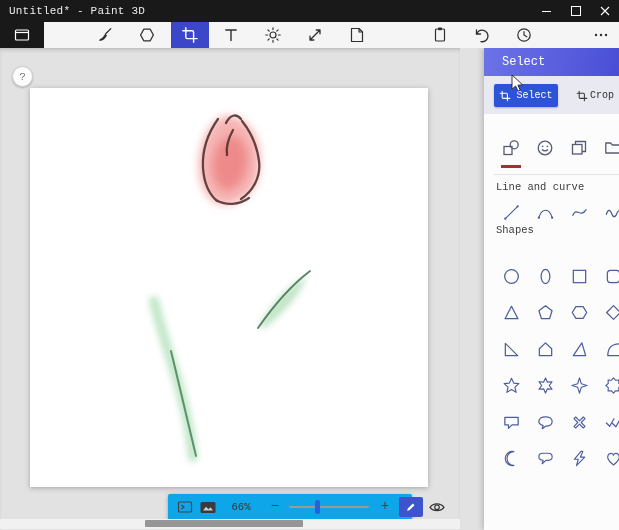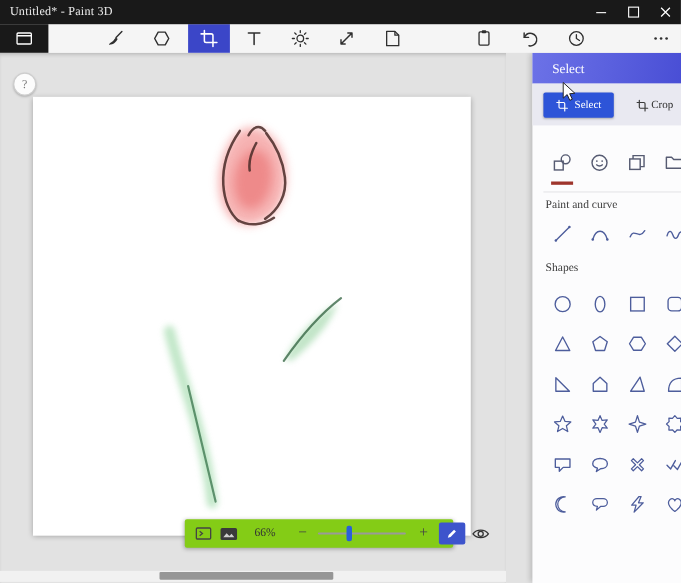--- a/index.html
+++ b/index.html
@@ -1,17 +1,17 @@
 <!DOCTYPE html>
 <html><head>
 <meta charset="utf-8">
 <style>
   html,body{margin:0;padding:0;background:#cfcfcf;}
   #app{position:relative;width:619px;height:530px;background:#e2e2e2;overflow:hidden;
-       font-family:Liberation Serif, serif;-webkit-font-smoothing:antialiased;}
+       font-family:Liberation Mono, monospace;-webkit-font-smoothing:antialiased;}
   svg{display:block;}
 
   
   .titlebar{position:absolute;top:0;left:0;width:619px;height:22px;background:#191919;
             color:#ececec;display:flex;align-items:center;z-index:40;}
   .tb-title{font-size:11px;padding-left:9px;letter-spacing:.2px;}
   .win-btns{margin-left:auto;display:flex;height:100%;}
   .win-btn{width:29px;height:100%;display:flex;align-items:center;justify-content:center;}
 
   
@@ -24,21 +24,21 @@
   
   .canvas-area{position:absolute;left:0;top:48px;width:460px;height:482px;background:#e2e2e2;
                box-shadow:inset 0 3px 4px -2px rgba(0,0,0,.22);}
   .white-canvas{position:absolute;left:30px;top:40px;width:398px;height:399px;background:#ffffff;
                 box-shadow:0 1px 5px rgba(0,0,0,.28);}
   .help-btn{position:absolute;left:12px;top:18px;width:19px;height:19px;border-radius:50%;
             background:#fcfcfc;border:1px solid #cdcdcd;box-shadow:0 1px 2px rgba(0,0,0,.22);
             display:flex;align-items:center;justify-content:center;font-size:11px;color:#777;}
 
   
-  .zoom-bar{position:absolute;left:168px;top:424px;width:244px;height:26px;background:#84cc16;
+  .zoom-bar{position:absolute;left:168px;top:446px;width:244px;height:26px;background:#0ea5e9;
             border-radius:2px;box-shadow:0 1px 4px rgba(0,0,0,.3);}
   .zoom-bar>*{position:absolute;}
   .zb-fit{left:8px;top:4px;}
   .zb-prev{left:31px;top:4px;}
   .zb-zoom{left:55px;top:0;width:36px;height:26px;line-height:26px;text-align:center;font-size:10.5px;color:#333;}
   .zb-minus,.zb-plus{top:0;width:16px;height:26px;line-height:25px;text-align:center;font-size:14px;color:#444;}
   .zb-minus{left:99px;} .zb-plus{left:209px;}
   .zb-slider{left:121px;top:12px;width:80px;height:2px;background:#9a9a9a;border-radius:1px;}
   .zb-thumb{position:absolute;left:26px;top:-6px;width:5px;height:14px;background:#2a60d8;border-radius:2px;}
   .zb-pencil{left:231px;top:3px;width:24px;height:20px;background:#3d54cc;border-radius:2px;
@@ -59,21 +59,21 @@
               color:#fff;font-size:10px;display:flex;align-items:center;justify-content:center;gap:5px;
               box-shadow:0 1px 2px rgba(0,0,0,.25);}
   .btn-crop{position:absolute;left:84px;top:8px;width:54px;height:23px;color:#2e2e2e;font-size:10px;
             display:flex;align-items:center;justify-content:center;gap:2px;}
   .p-tabs{position:absolute;left:10px;top:82px;width:136px;display:grid;grid-template-columns:repeat(4,34px);
           grid-auto-rows:36px;}
   .p-cell{display:flex;align-items:center;justify-content:center;}
   .tab-underline{position:absolute;left:17px;top:117px;width:20px;height:3px;background:#9e352c;}
   .p-divider{position:absolute;left:10px;top:126px;width:139px;height:1px;background:#e4e4e8;}
   .sec-label{position:absolute;left:12px;font-size:10.5px;color:#3c3c3c;}
-  .lbl-lc{top:133px;} .lbl-sh{top:190px;}
+  .lbl-lc{top:133px;} .lbl-sh{top:176px;}
   .lc-row{position:absolute;left:10px;top:146px;width:136px;display:grid;grid-template-columns:repeat(4,34px);
           grid-auto-rows:36px;}
   .shape-grid{position:absolute;left:10px;top:210px;width:136px;display:grid;
               grid-template-columns:repeat(4,34px);grid-auto-rows:36.5px;}
 
   .cursor{position:absolute;left:511px;top:74px;z-index:60;pointer-events:none;}
 </style>
 </head>
 <body>
 
@@ -289,21 +289,21 @@
       </div>
       <div class="p-cell">
         <svg width="20" height="20" viewBox="0 0 20 20" fill="none" stroke="#565b72" stroke-width="1.3" stroke-linejoin="round">
             <path d="M2.8,15 V5 H7.5 L9.5,7 H17.2 V15 Z"></path>
           </svg>
       </div>
     </div>
     <div class="tab-underline"></div>
     <div class="p-divider"></div>
 
-    <div class="sec-label lbl-lc">Paint and curve</div>
+    <div class="sec-label lbl-lc">Line and curve</div>
 
     <div class="lc-row">
       <div class="p-cell">
         <svg width="19" height="19" viewBox="0 0 20 20" fill="none" stroke="#4d5d9c" stroke-width="1.3" stroke-linecap="round">
             <path d="M3.5,16.5 L16.5,3.5"></path>
             <circle cx="3.5" cy="16.5" r="1.2" fill="#4d5d9c" stroke="none"></circle>
             <circle cx="16.5" cy="3.5" r="1.2" fill="#4d5d9c" stroke="none"></circle>
           </svg>
       </div>
       <div class="p-cell">

